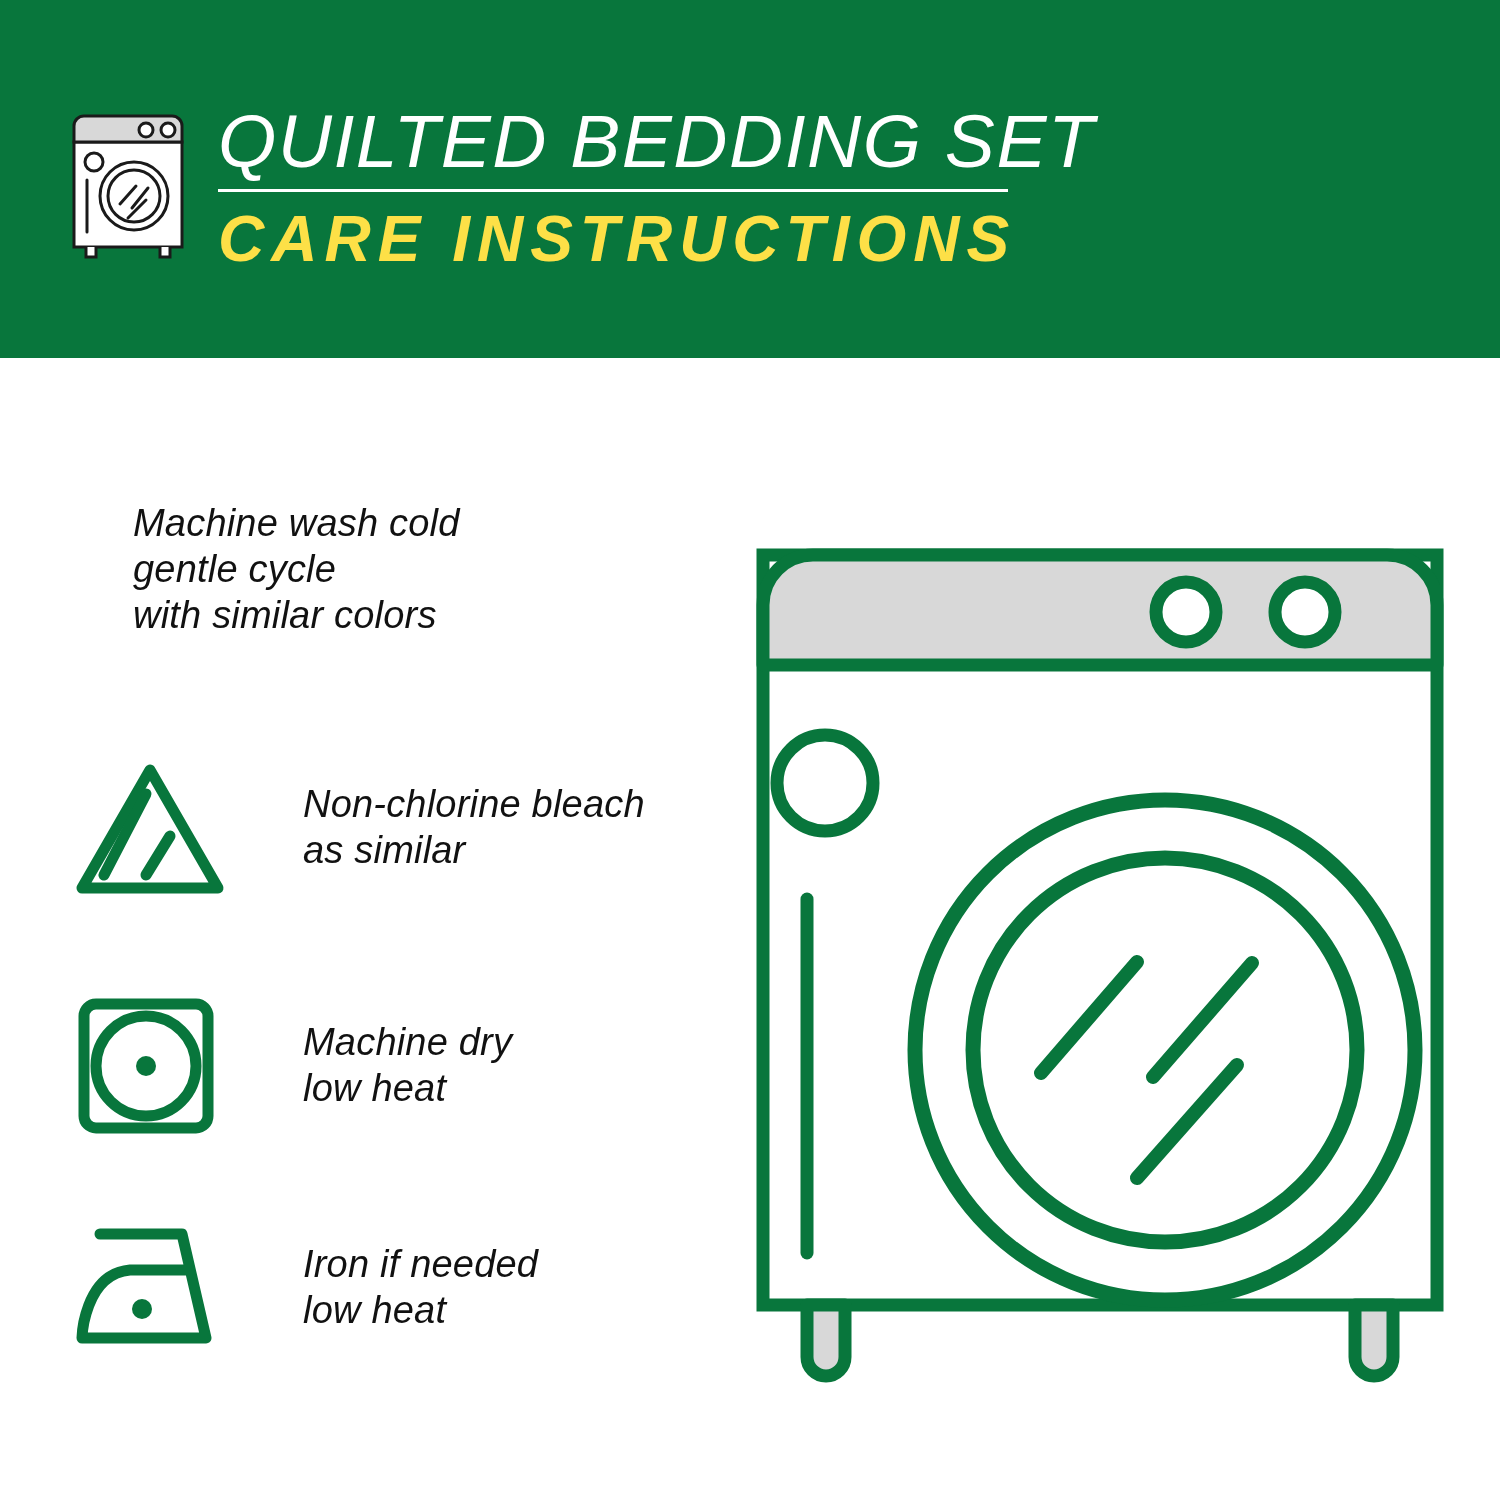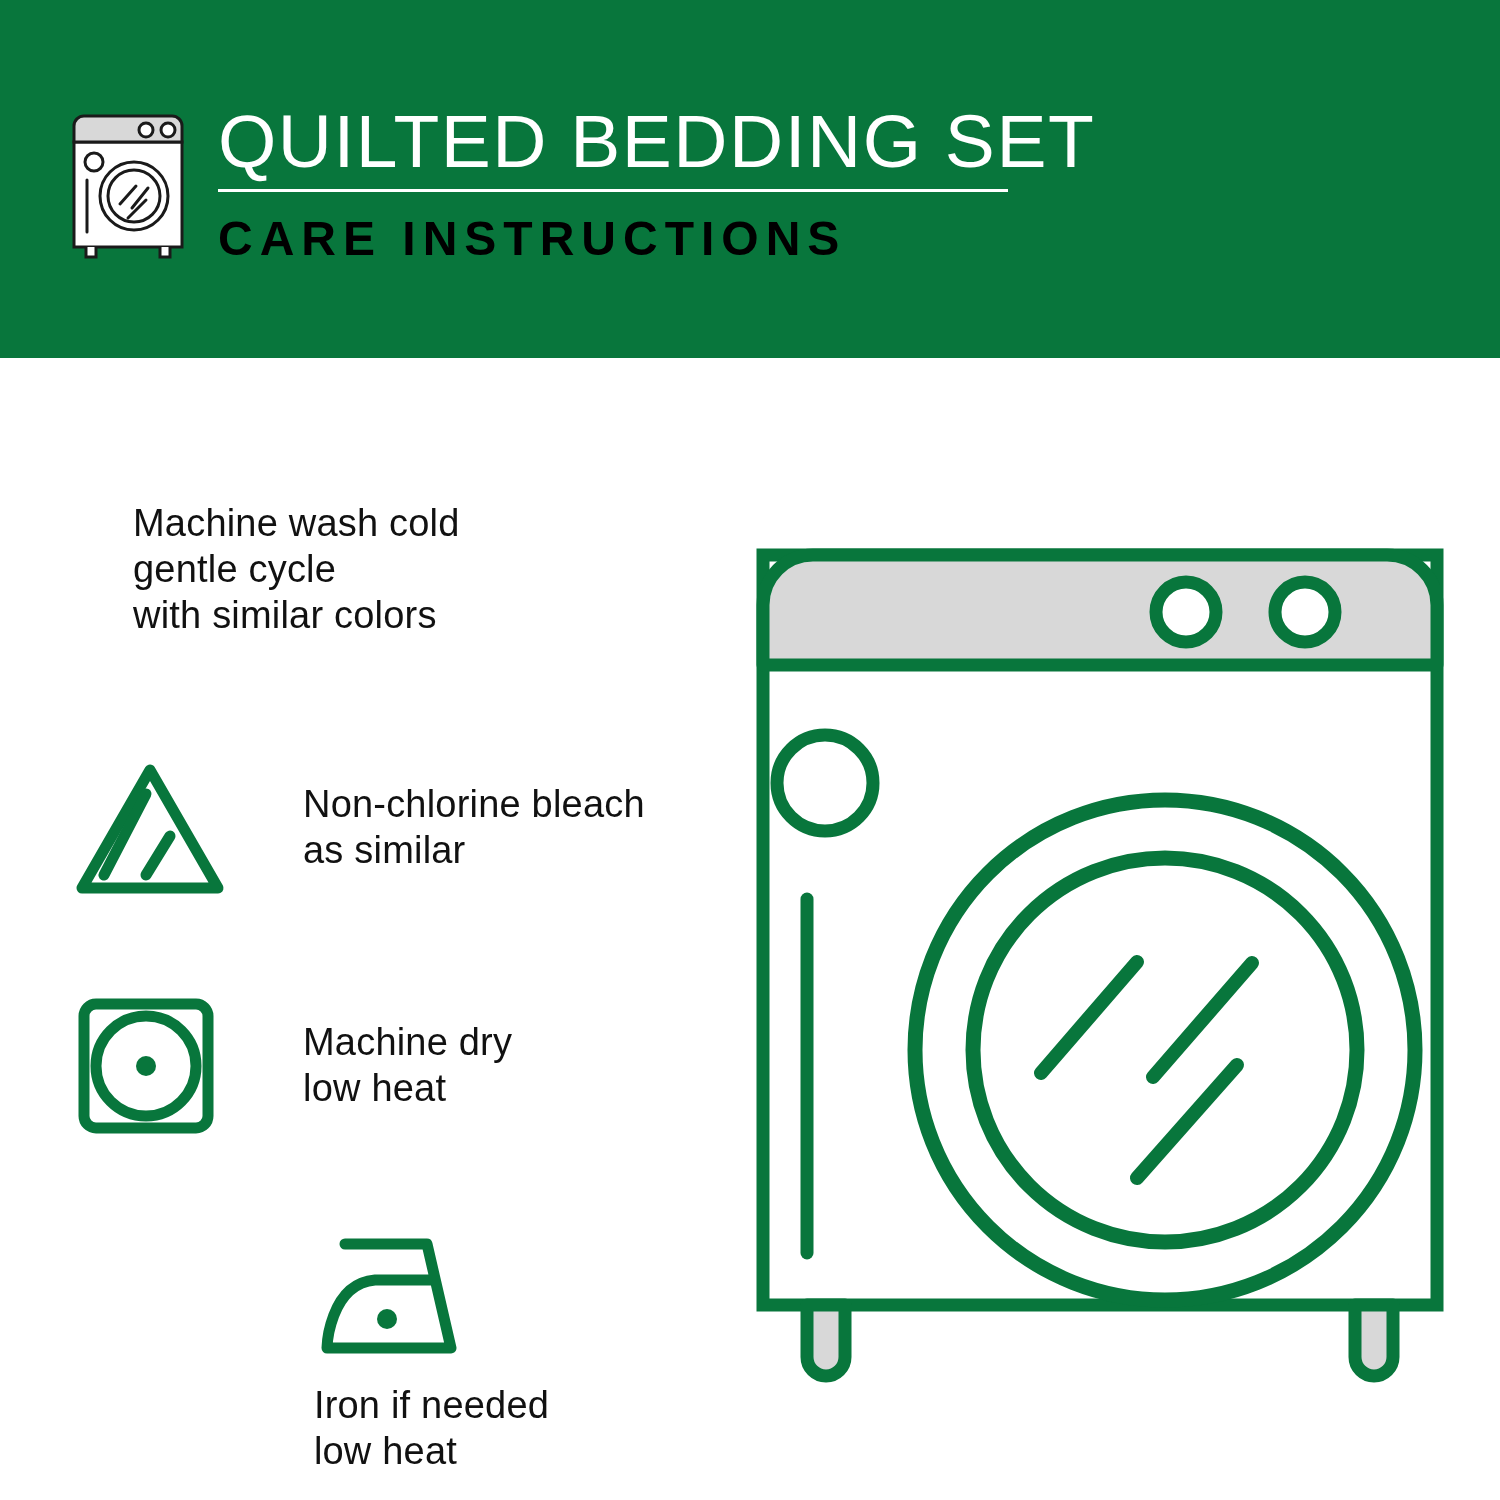--- a/index.html
+++ b/index.html
@@ -9,20 +9,21 @@
   }
   body {
     font-family: "Liberation Sans", sans-serif;
   }
   #page {
     position: relative;
     width: 1500px;
     height: 1500px;
     background: #ffffff;
     overflow: hidden;
+    font-style: italic;
   }
 
   
   #header-band {
     position: absolute;
     left: 0;
     top: 0;
     width: 1500px;
     height: 358px;
     background: #08763C;
@@ -51,24 +52,24 @@
   }
   #title-rule {
     width: 790px;
     height: 3px;
     background: #ffffff;
     margin-top: 7px;
     margin-bottom: 10px;
   }
   #title-sub {
     font-family: "Liberation Sans", sans-serif;
-    font-size: 48px;
+    font-size: 64px;
     line-height: 74px;
     font-weight: 700;
-    color: #000000;
+    color: #fde047;
     letter-spacing: 7px;
     white-space: nowrap;
   }
 
   
   #care-list {
     position: absolute;
     left: 70px;
     top: 500px;
     width: 660px;
@@ -176,21 +177,21 @@
           <circle cx="76" cy="76" r="50" fill="none" stroke="#08763C" stroke-width="11"></circle>
           <circle cx="76" cy="76" r="10" fill="#08763C"></circle>
         </svg>
       </div>
       <div class="care-text">
         <div>Machine dry</div>
         <div>low heat</div>
       </div>
     </div>
 
-    <div class="care-row" style="top:712px;flex-direction:column;">
+    <div class="care-row" style="top:712px;">
       <div class="care-symbol">
         <svg viewBox="0 0 170 150" width="170" height="150" aria-hidden="true">
 
           <path d="M30 22 H 112 L 136 126 H 12 C 12 126, 14 62, 60 58 L 118 58" fill="none" stroke="#08763C" stroke-width="11" stroke-linejoin="round" stroke-linecap="round"></path>
           <circle cx="72" cy="97" r="10" fill="#08763C"></circle>
         </svg>
       </div>
       <div class="care-text">
         <div>Iron if needed</div>
         <div>low heat</div>

